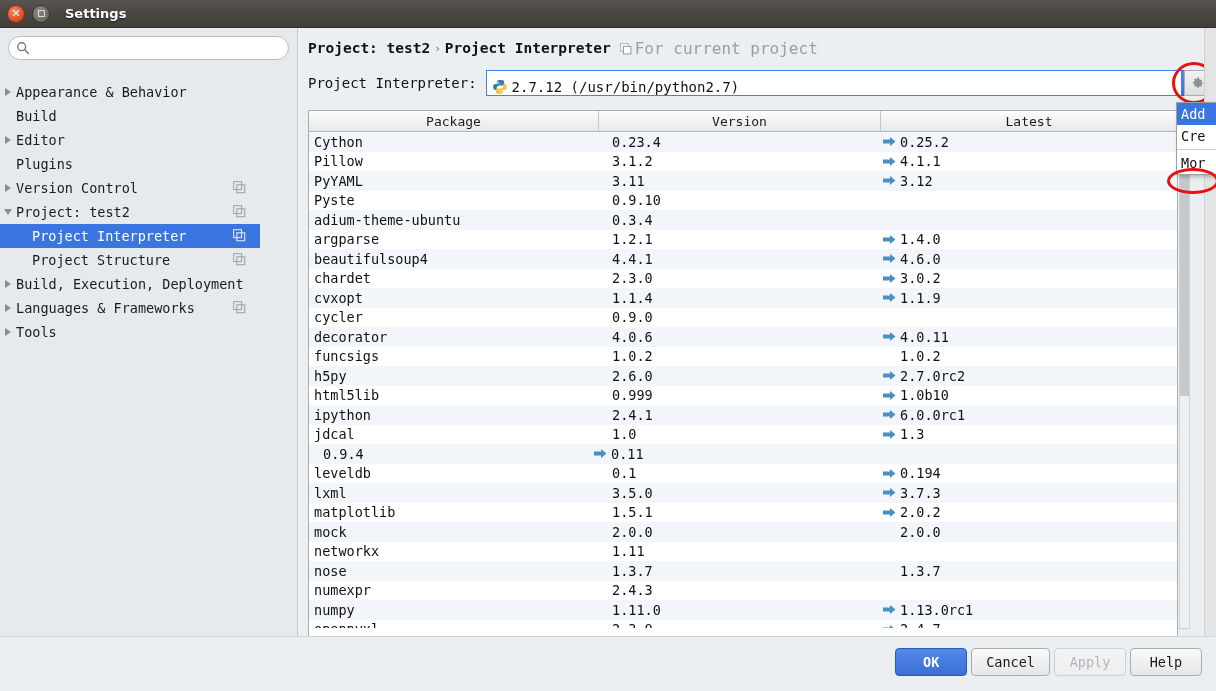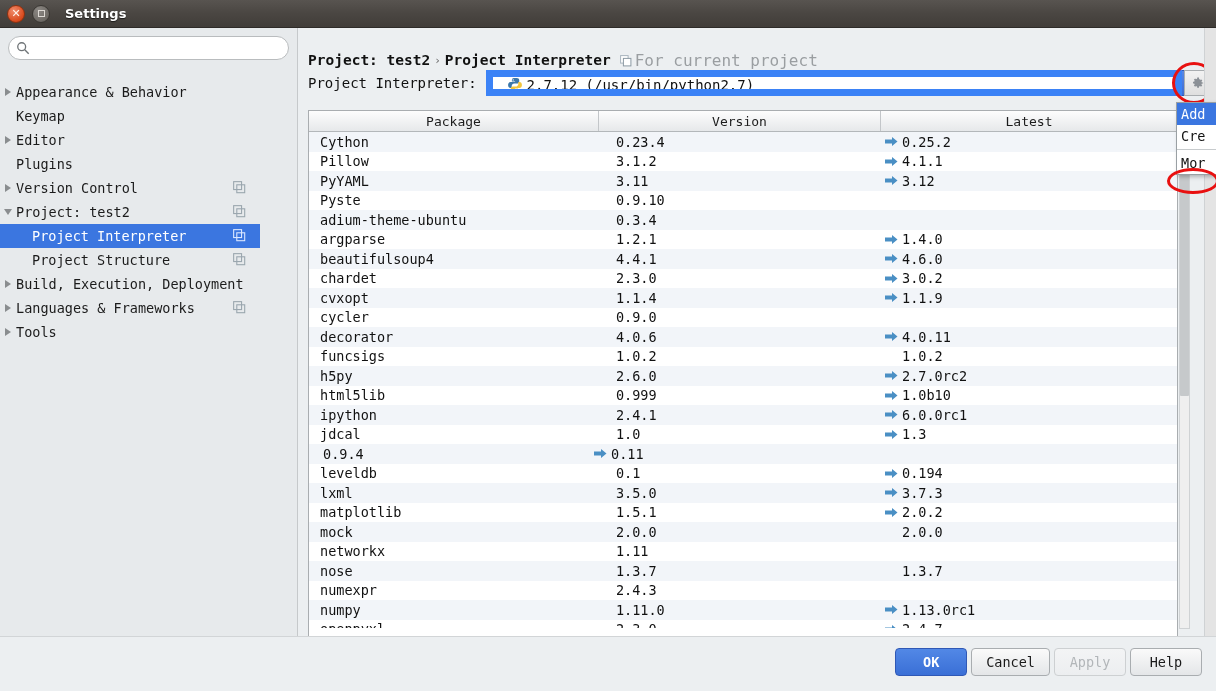--- a/index.html
+++ b/index.html
@@ -85,36 +85,35 @@
 
   
   #main {
     position: absolute; left: 299px; top: 0; width: 917px; height: 608px;
     background: #eceff1;
   }
   #breadcrumb {
     position: absolute; left: 9px; top: 10px; height: 20px;
     display: flex; align-items: center; font-size: 14.5px; color: #111;
     white-space: nowrap;
-    margin-top: 12px;
   }
   #breadcrumb .bold { font-weight: bold; }
   #breadcrumb .chev { color: #666; margin: 0 4px; font-size: 11px; }
   #breadcrumb .forproj { color: #9a9ea1; margin-left: 9px; font-size: 16px; }
   .mini-copy { display:inline-block; width:12px; height:12px; vertical-align:-1px; margin-right:3px; }
 
   #interp-row {
     position: absolute; left: 9px; top: 42px; height: 26px;
     display: flex; align-items: center; width: 900px;
   }
   #interp-label { font-size: 14px; color: #111; margin-right: 9px; white-space: nowrap; }
   #interp-select {
     position: relative; flex: 1; height: 26px;
-    background: #ffffff; border: 7px solid #3b82f6;
-    display: flex; align-items: flex-start; padding-left: 14px;
+    background: #ffffff; border: 1px solid #3b82f6;
+    display: flex; align-items: flex-end; padding-left: 5px;
     font-size: 14px; color: #111; overflow: hidden;
   }
   #py-logo { width: 16px; height: 16px; margin-right: 4px; flex: none; }
   #interp-arrow-btn {
     width: 26px; height: 26px; flex: none;
     background: linear-gradient(to bottom, #5a87e3, #3d6cd3);
     border: 1px solid #2f58b5; border-left: none;
     display: flex; align-items: center; justify-content: center;
   }
   #interp-arrow-btn .tri {
@@ -168,21 +167,21 @@
   }
   #thead .th + .th { border-left: 1px solid #c3c6c9; }
   .col-pkg { width: 289px; }
   .col-ver { width: 282px; }
   .col-lat { width: 297px; }
   #tbody { height: 496px; overflow: hidden; }
   .prow { display: flex; height: 19.5px; align-items: center; font-size: 13.5px; color: #111; }
   .prow.odd { background: #f2f5f9; }
   .prow.even { background: #ffffff; }
   .cell { height: 100%; display: flex; align-items: center; }
-  .cell.pkg { width: 289px; padding-left: 5px; margin-left: 6px; }
+  .cell.pkg { width: 289px; padding-left: 5px; }
   .cell.ver { width: 282px; padding-left: 14px; }
   .cell.lat { width: 297px; padding-left: 3px; }
   .uparrow { width: 13px; height: 11px; margin-right: 4px; flex: none; }
   .lat-spacer { width: 17px; flex: none; }
 
   
   #vscroll {
     position: absolute; left: 880px; top: 82px; width: 11px; height: 519px;
     background: #efefef; border: 1px solid #cfd2d4;
   }
@@ -250,21 +249,21 @@
     </div>
     <div id="tree">
         <div class="trow">
           <div class="tw">
             <span class="arrow-r"></span>
           </div>
           <span class="tlabel">Appearance &amp; Behavior</span>
         </div>
         <div class="trow">
           <div class="tw"></div>
-          <span class="tlabel">Keymap</span>
+          <span class="tlabel">Build</span>
         </div>
         <div class="trow">
           <div class="tw">
             <span class="arrow-r"></span>
           </div>
           <span class="tlabel">Editor</span>
         </div>
         <div class="trow">
           <div class="tw"></div>
           <span class="tlabel">Plugins</span>

